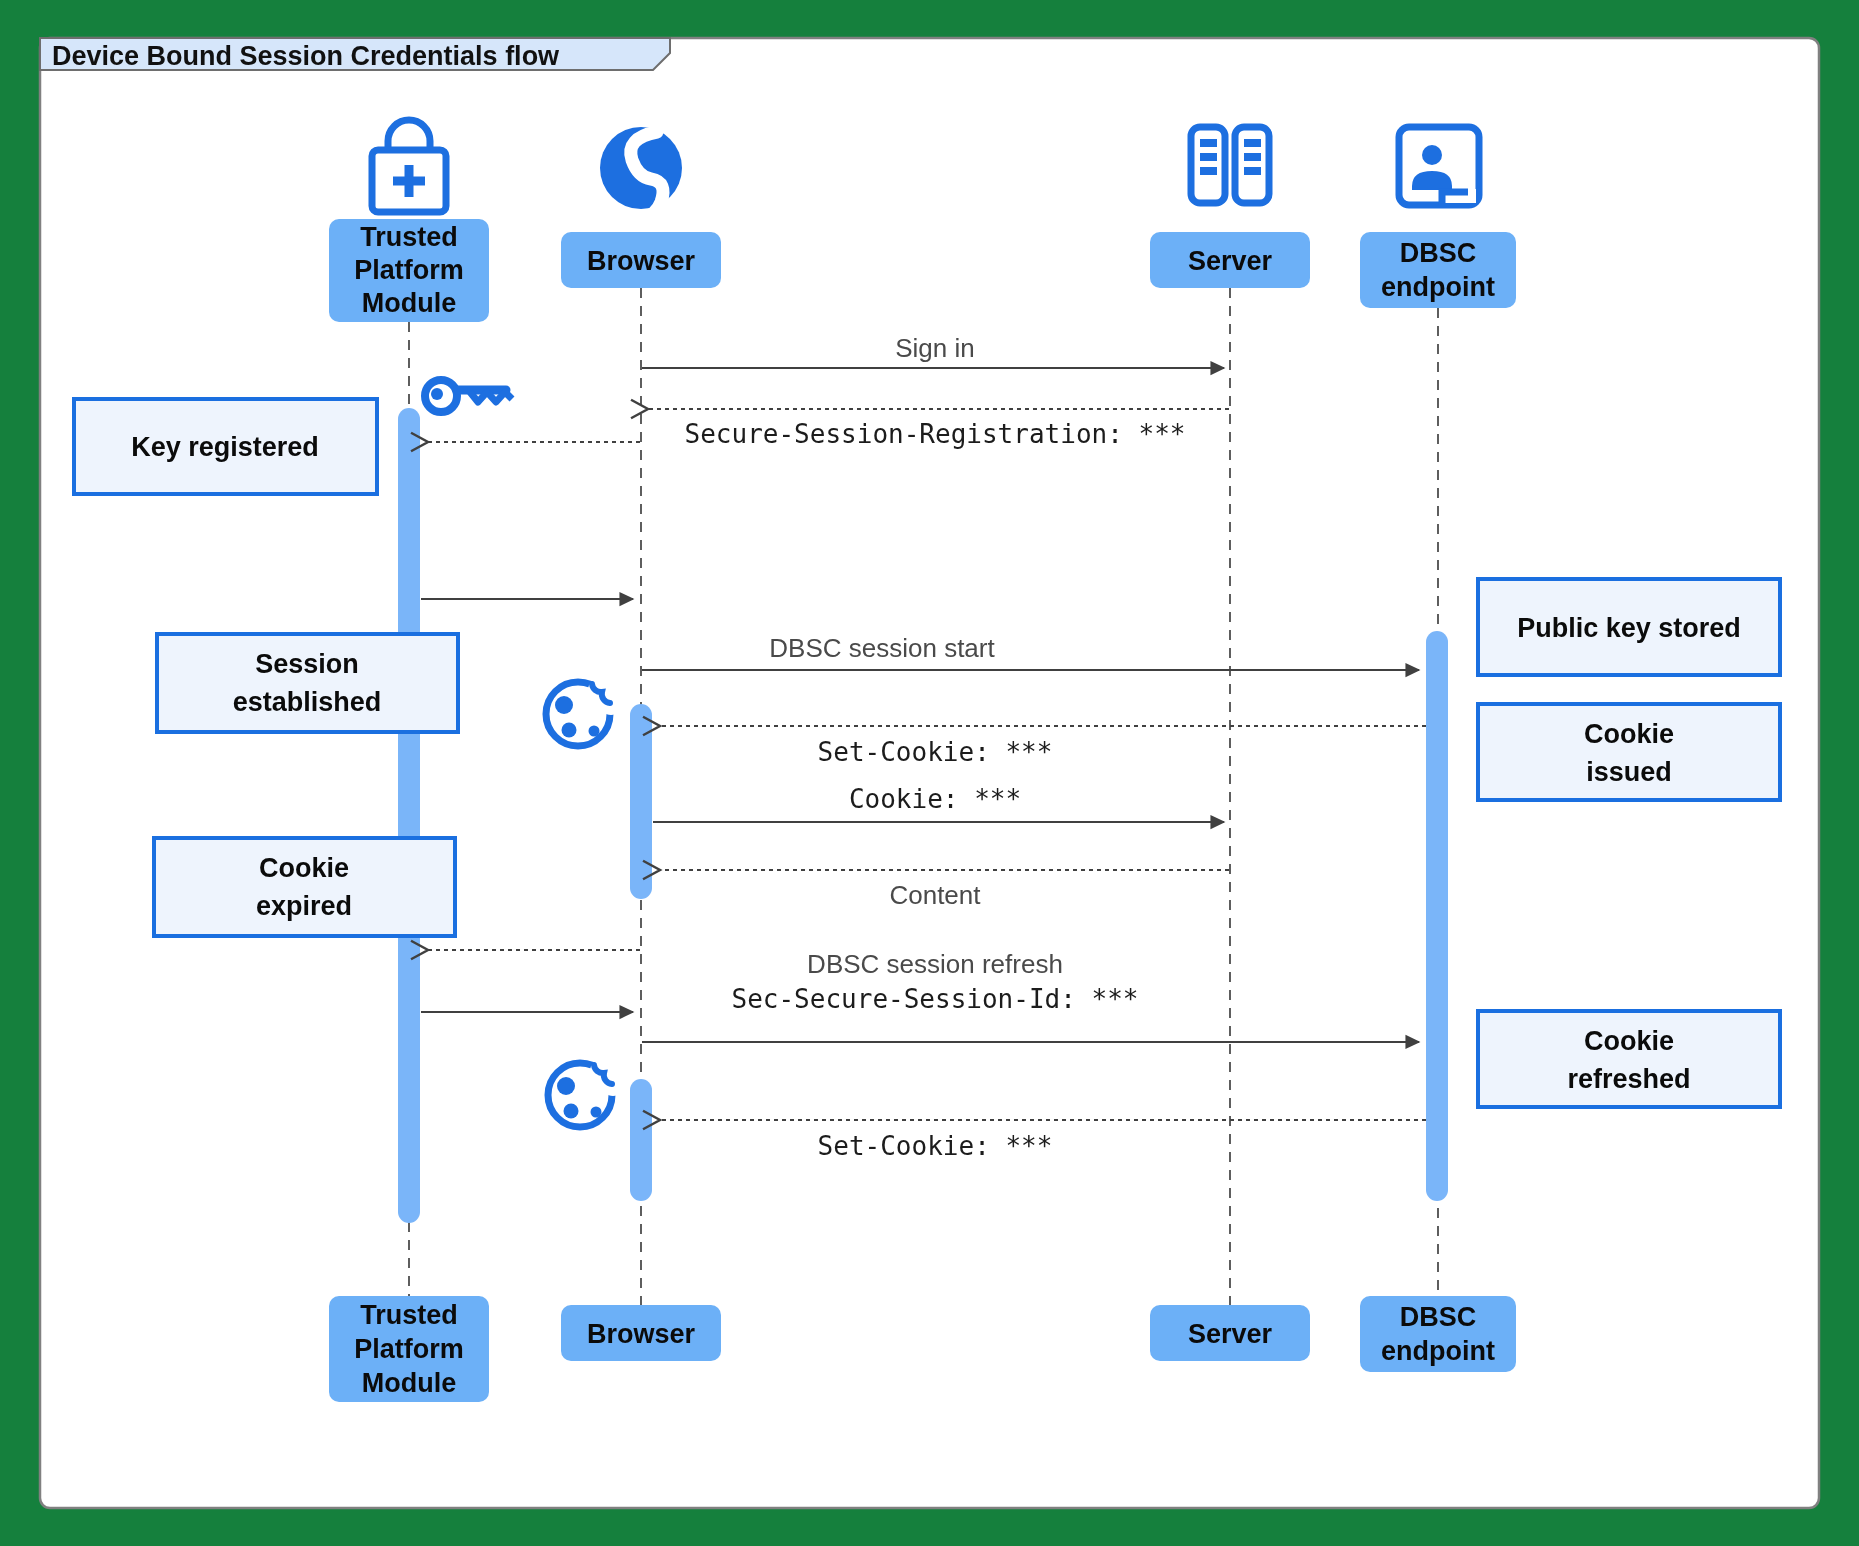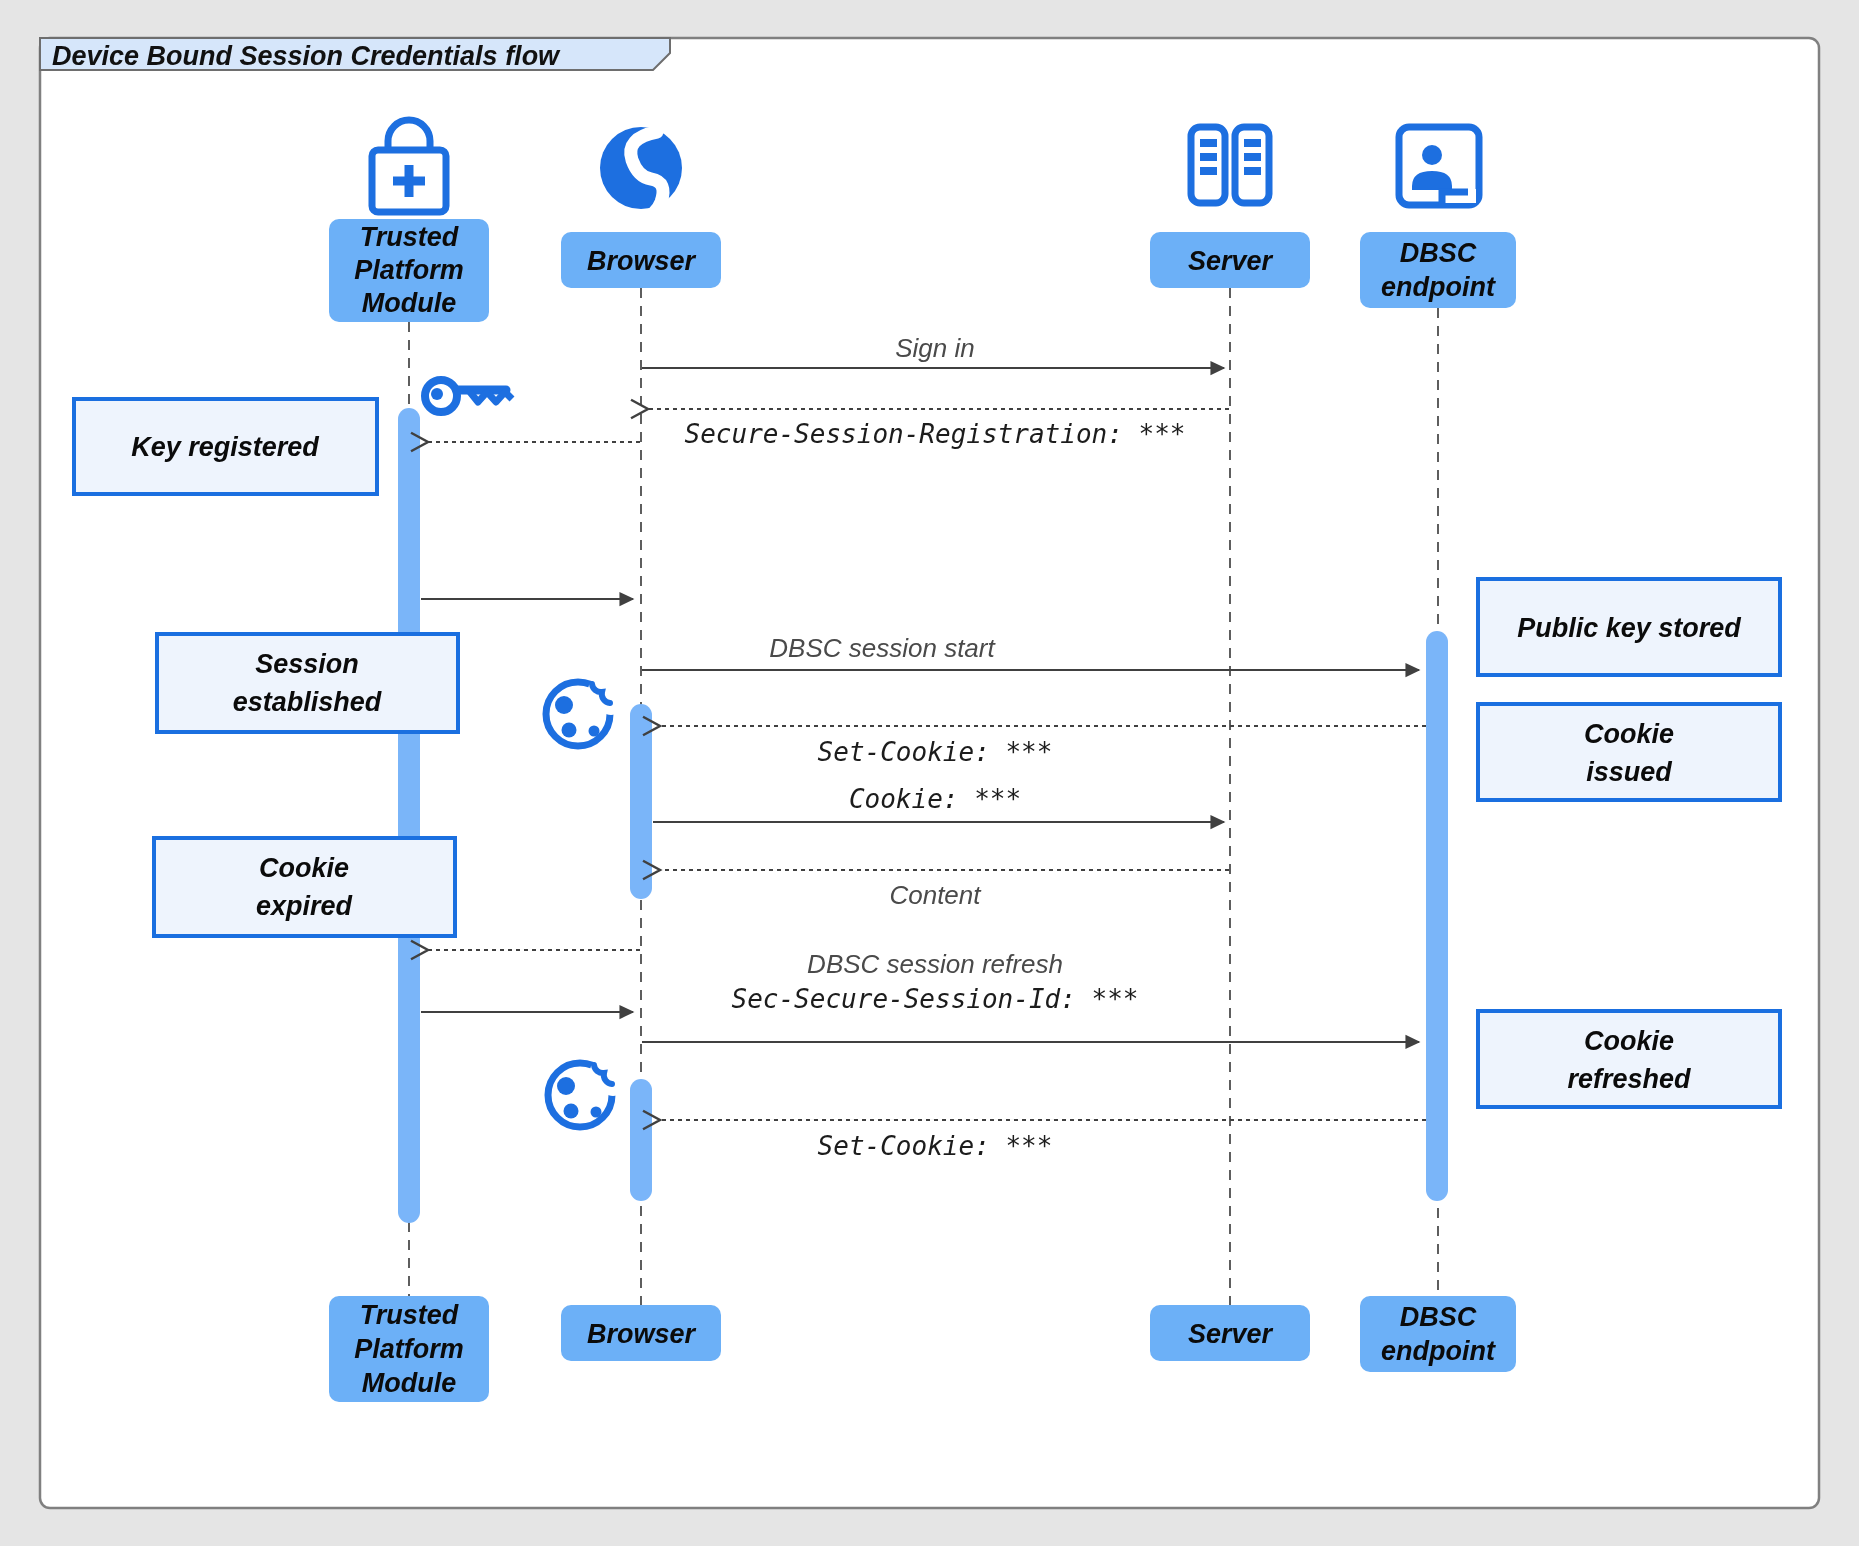--- a/index.html
+++ b/index.html
@@ -1,17 +1,17 @@
 <!DOCTYPE html>
 <html><head>
 <meta charset="utf-8">
 <style>
   html,body{margin:0;padding:0;background:#ffffff;}
-  .canvas{position:relative;width:1859px;height:1546px;background:#e5e5e5;
-          font-family:"Liberation Sans",sans-serif;font-style:italic;}
+  .canvas{position:relative;width:1859px;height:1546px;background:#15803d;
+          font-family:"Liberation Sans",sans-serif;}
   svg{display:block;}
   text{font-family:"Liberation Sans",sans-serif;}
   .title-text{font-size:27px;font-weight:bold;fill:#111111;}
   .actor-text{font-size:27px;font-weight:bold;fill:#0b0b0b;}
   .note-text{font-size:27px;font-weight:bold;fill:#0b0b0b;}
   .msg-sans{font-size:26px;fill:#4a4a4a;}
   .msg-mono{font-size:26px;fill:#1c1c1c;font-family:"DejaVu Sans Mono","Liberation Mono",monospace;}
   .lifeline{stroke:#4d4d4d;stroke-width:1.8;stroke-dasharray:10 8;fill:none;}
   .arrow-solid{stroke:#404040;stroke-width:1.8;fill:none;}
   .arrow-dashed{stroke:#404040;stroke-width:1.8;fill:none;stroke-dasharray:4 4;}

